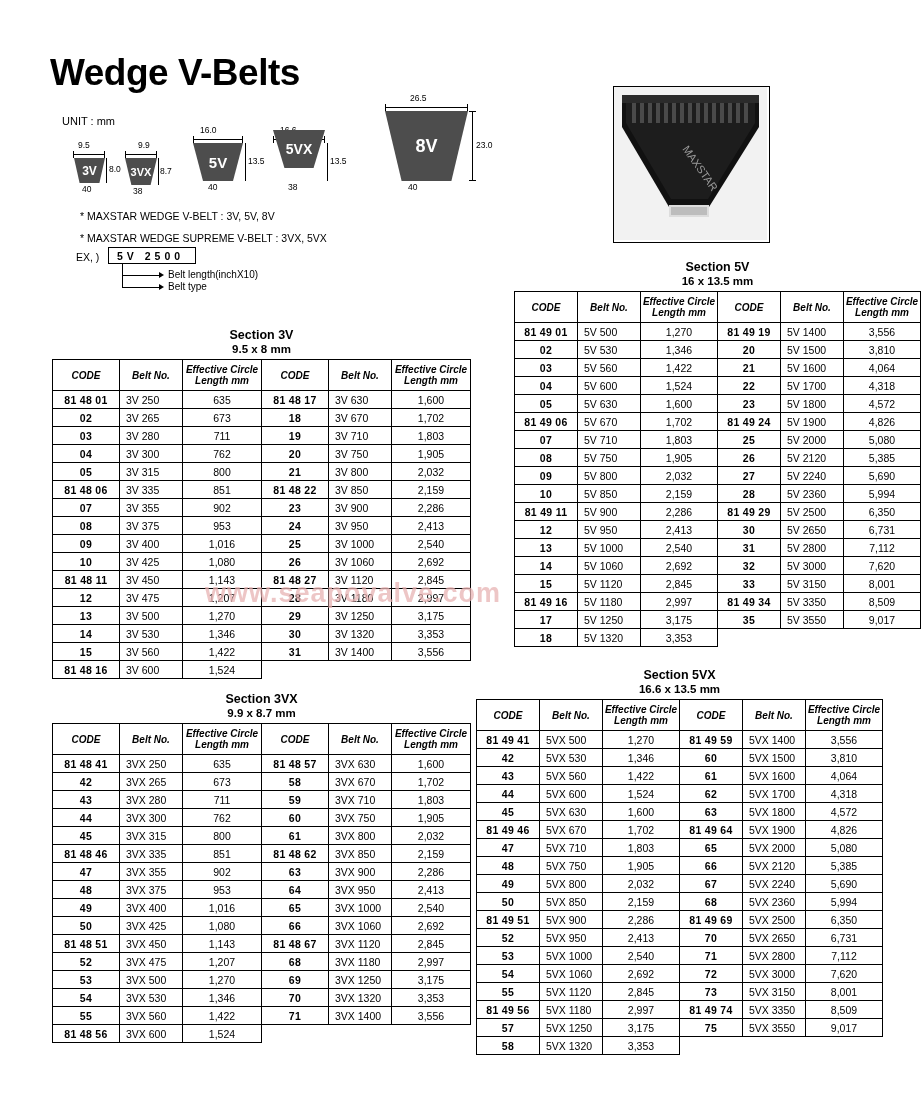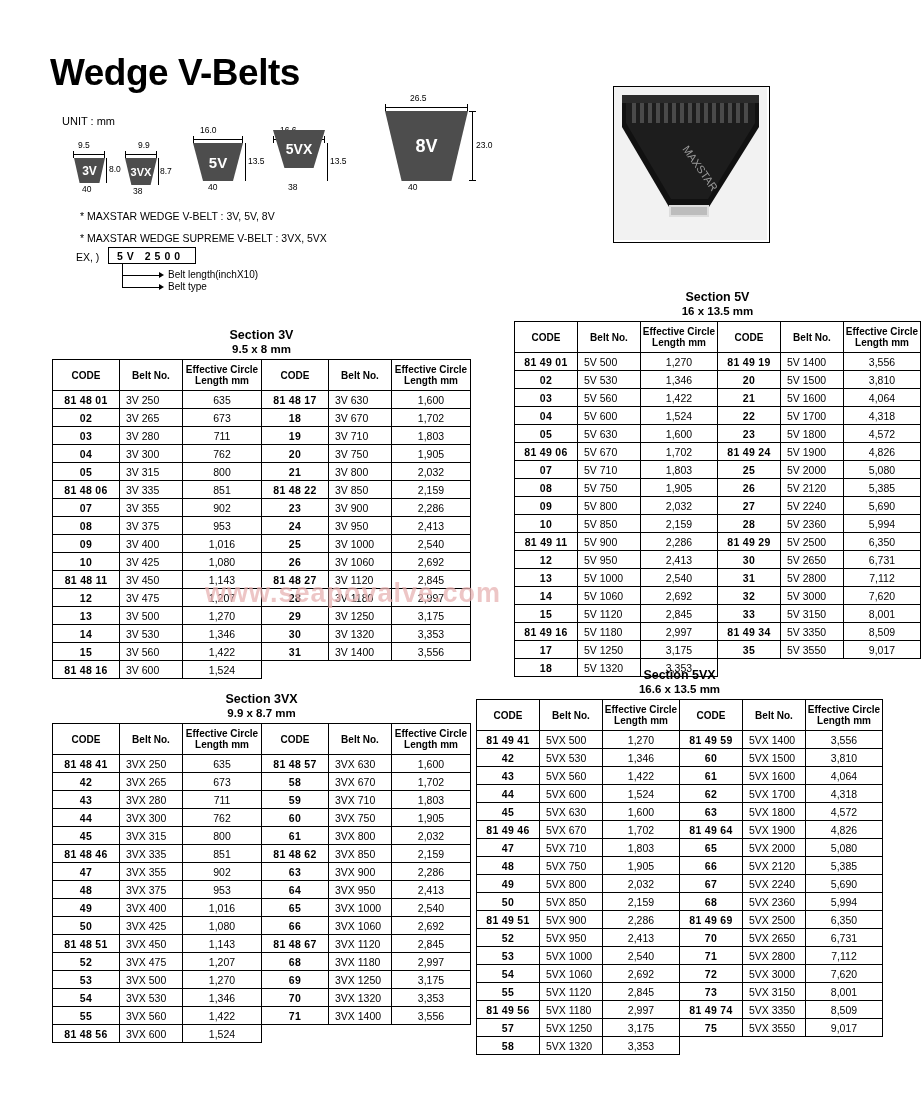--- a/index.html
+++ b/index.html
@@ -141,20 +141,21 @@
     padding: 0;
     height: 17px;
     text-align: center;
     white-space: nowrap;
   }
   table.belt thead th {
     font-weight: bold;
     font-size: 10px;
     line-height: 11px;
     height: 30px;
+    font-style: italic;
   }
   table.belt td.code {
     font-weight: bold;
     letter-spacing: 0.3px;
   }
   table.belt td.beltno { text-align: left; padding-left: 6px; }
   table.belt td.len { text-align: center; }
   table.belt td.empty { border: 1px solid #000; }
   
   #watermark {
@@ -584,21 +585,21 @@
             <td class="beltno">3VX 600</td>
             <td class="len">1,524</td>
             <td class="empty" style="border: none;"></td>
             <td class="empty" style="border: none;"></td>
             <td class="empty" style="border: none;"></td>
           </tr>
         </tbody>
     </table>
   </div>
 
-  <div class="tbl-block" style="left:476px; top:290px;padding-left:38px;">
+  <div class="tbl-block" style="left:476px; top:260px;padding-left:38px;">
     <div class="tbl-title">
       <div>Section 5V</div>
       <div class="sub">16 x 13.5 mm</div>
     </div>
     <table class="belt">
       <thead>
         <tr>
           <th style="width:62px;">CODE</th>
           <th style="width:62px;">Belt No.</th>
           <th style="width:76px;">

